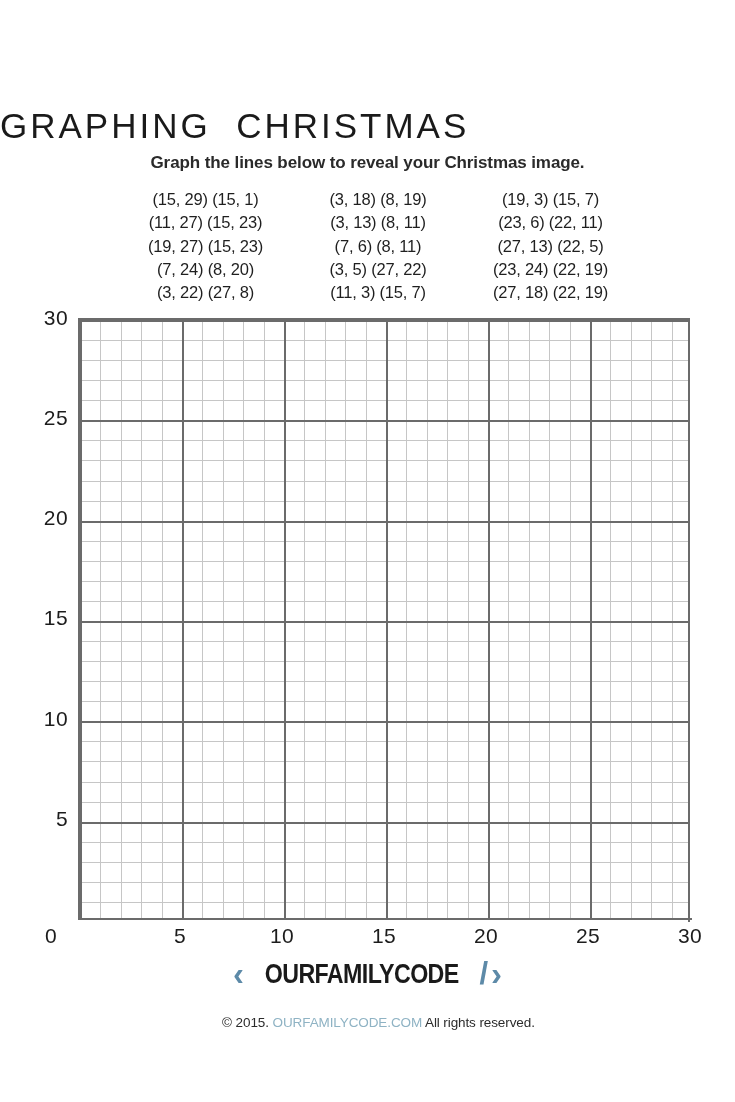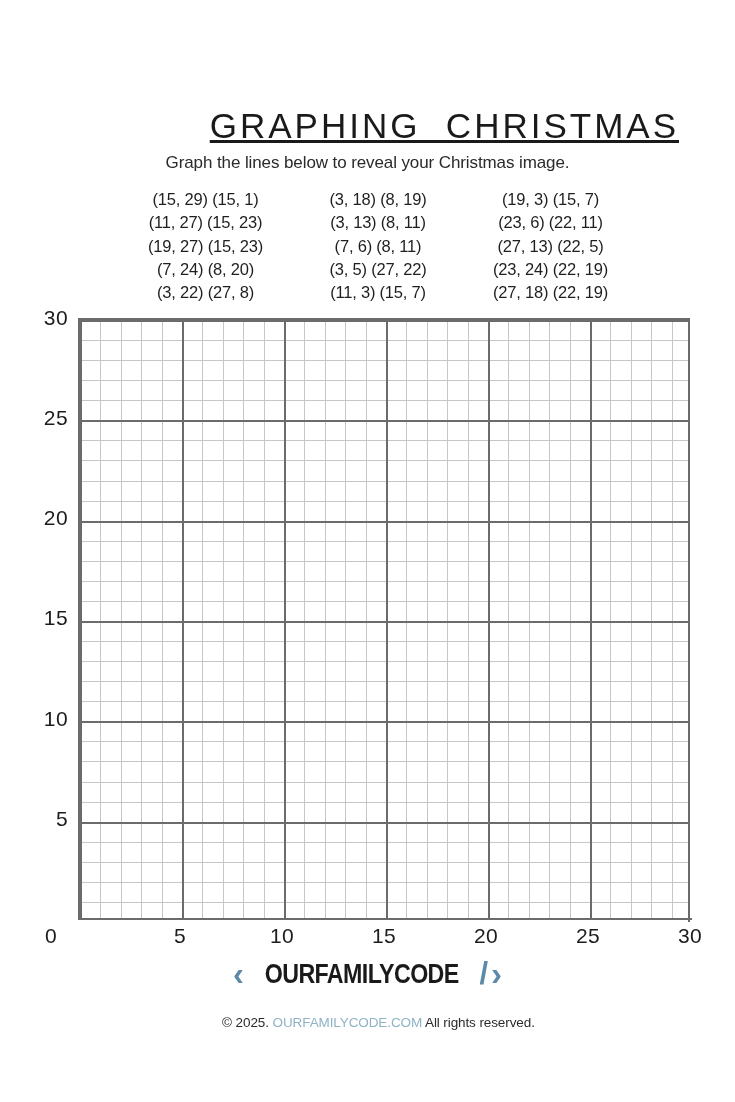--- a/index.html
+++ b/index.html
@@ -19,38 +19,37 @@
     height: 1102px;
     background: #ffffff;
   }
 
   
   .worksheet-title {
     position: absolute;
     top: 106px;
     left: 0;
     width: 679px;
-    text-align: right;
+    text-align: left;
     font-family: "Liberation Sans", sans-serif;
     font-size: 35px;
     font-weight: 400;
     letter-spacing: 3.0px;
     color: #1a1a1a;
     white-space: pre;
-    text-decoration: underline;
   }
 
   .worksheet-subtitle {
     position: absolute;
     top: 153px;
     left: 0;
     width: 735px;
     text-align: center;
     font-size: 17px;
-    font-weight: 400;
+    font-weight: 700;
     color: #2a2a2a;
     letter-spacing: -0.1px;
   }
 
   
   .coords-block {
     position: absolute;
     top: 188px;
     left: 118px;
     width: 520px;
@@ -282,18 +281,18 @@
   <div class="footer">
 
     <div class="brand-logo">
       <span class="brand-chevron-left">‹</span>
       <span class="brand-name">OURFAMILYCODE</span>
       <span class="brand-slash">/</span>
       <span class="brand-chevron-right">›</span>
     </div>
 
     <div class="copyright-line">
-      <span class="copyright-symbol">© 2025. </span><span class="copyright-domain">OURFAMILYCODE.COM</span><span> All rights reserved.</span>
+      <span class="copyright-symbol">© 2015. </span><span class="copyright-domain">OURFAMILYCODE.COM</span><span> All rights reserved.</span>
     </div>
 
   </div>
 
 </div>
 
 </body></html>

